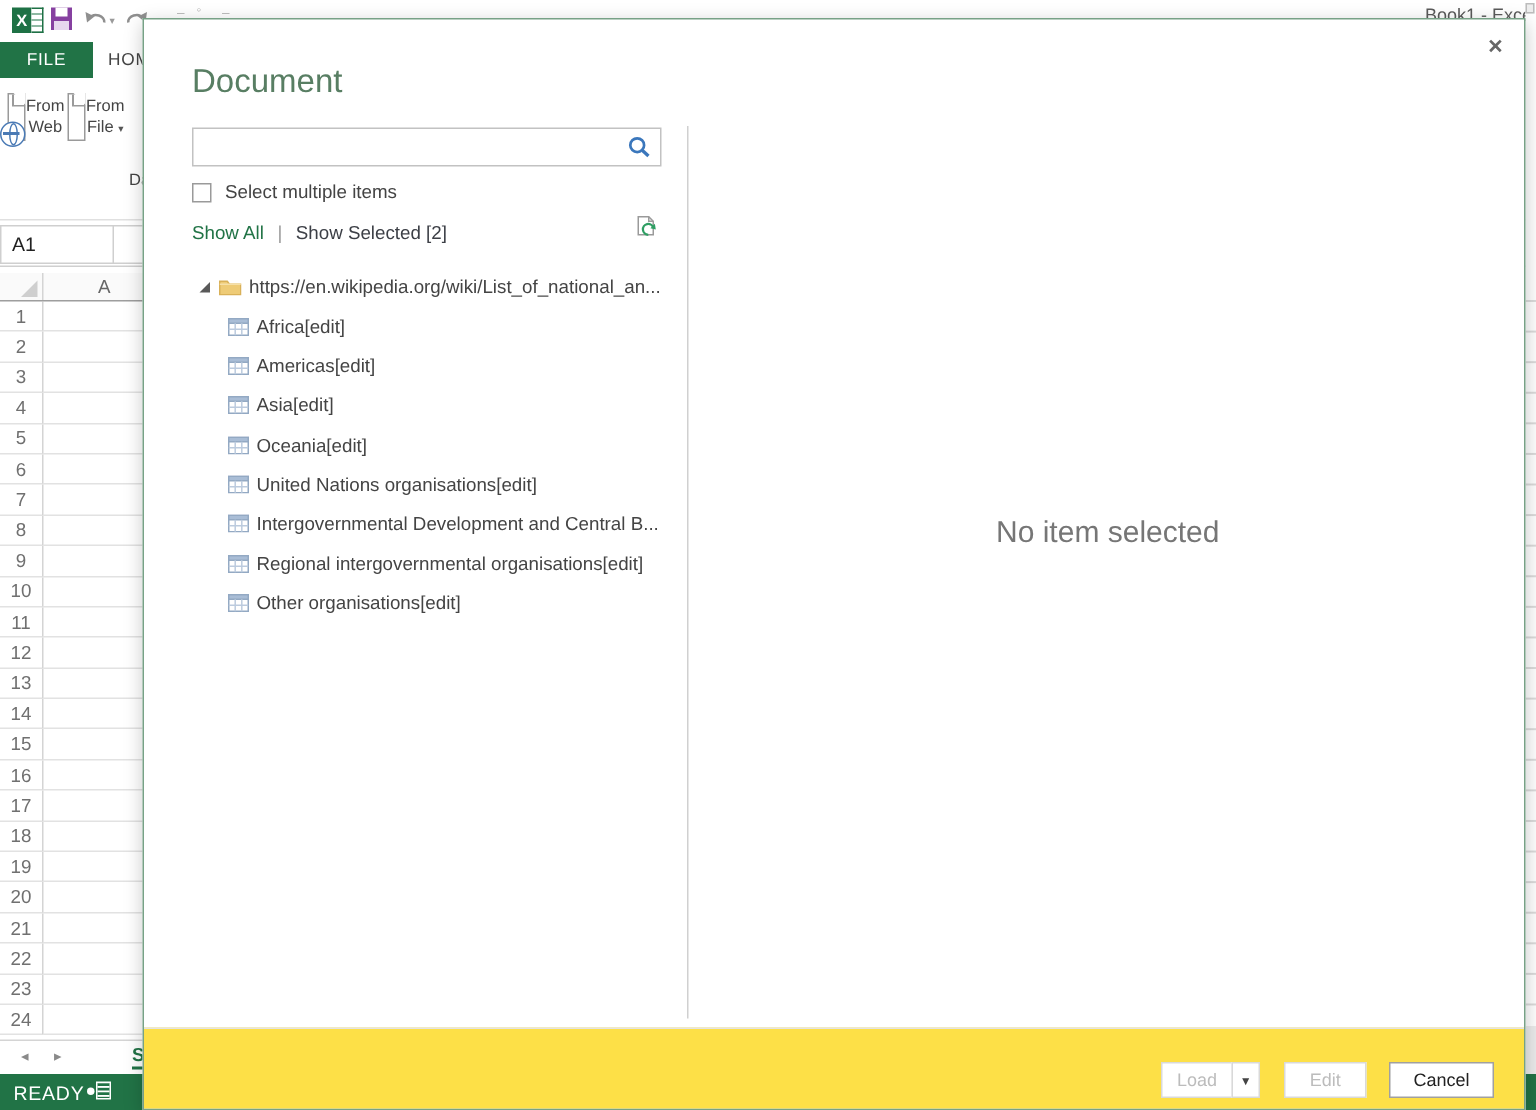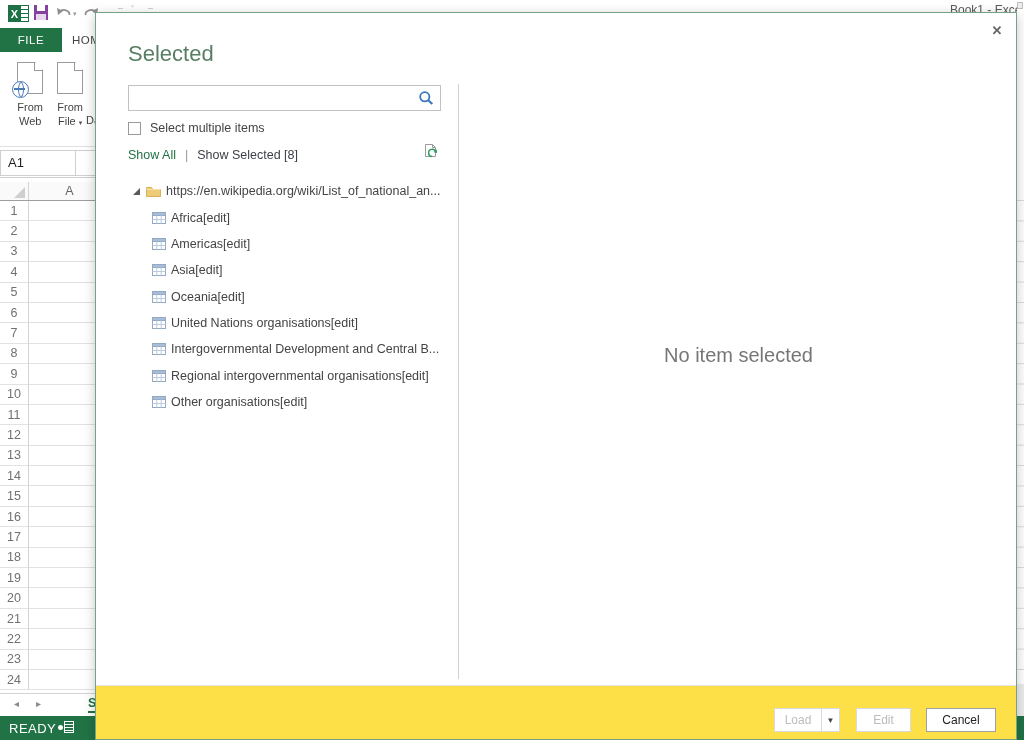--- a/index.html
+++ b/index.html
@@ -24,21 +24,21 @@
   .qat-frag { position:absolute; top:3px; color:#b5b5b5; font-size:9px; }
   .win-title { position:absolute; top:3px; left:0; width:1024px; text-align:right; font-size:12px; color:#5a5a5a; }
 
   .tabrow { position:absolute; left:0; top:28px; width:1024px; height:24px; background:#fff; }
   .file-tab { position:absolute; left:0; top:0; width:62px; height:24px; background:#217346; color:#fff;
       font-size:11.5px; display:flex; align-items:center; justify-content:center; letter-spacing:.5px; }
   .home-tab { position:absolute; left:72px; top:0; height:24px; color:#454545; font-size:11.5px;
       display:flex; align-items:center; letter-spacing:.5px; }
 
   .ribbon { position:absolute; left:0; top:52px; width:1024px; height:95px; background:#fff; border-bottom:1px solid #e0e0e0; }
-  .rbtn { position:absolute; top:6px; width:38px; height:86px; display:flex; flex-direction:column; align-items:flex-end; }
+  .rbtn { position:absolute; top:6px; width:38px; height:86px; display:flex; flex-direction:row; align-items:flex-start; }
   .rbtn .lbl { font-size:11px; color:#444; text-align:center; line-height:14px; margin-top:6px; }
   .page-ic { position:relative; width:26px; height:32px; border:1px solid #9a9a9a; background:#fff; margin-top:4px; }
   .page-ic .fold { position:absolute; right:-1px; top:-1px; width:0; height:0;
       border-left:8px solid transparent; border-top:8px solid #fff; box-shadow:-1px 1px 0 #9a9a9a; }
   .globe { position:absolute; left:-6px; bottom:-5px; width:17px; height:17px; border:1.6px solid #4a7ab5;
       border-radius:50%; background:#fff; }
   .globe:before { content:""; position:absolute; left:1px; top:6px; width:11px; height:1.5px; background:#4a7ab5; }
   .globe:after { content:""; position:absolute; left:4.5px; top:0px; width:4px; height:13px;
       border:1.2px solid #4a7ab5; border-radius:50%; }
   .caret-sm { font-size:7px; color:#555; }
@@ -302,39 +302,39 @@
 
   <div class="right-sliver">
     <div class="sliver-topfrag"></div>
     <div class="sliver-grid"></div>
     <div class="sliver-gray"></div>
     <div class="sliver-green"></div>
   </div>
 
   <div class="dialog">
     <div class="dlg-close">✕</div>
-    <div class="dlg-title">Selected</div>
+    <div class="dlg-title">Document</div>
 
     <input class="searchbox" type="text" placeholder="" style="">
     <div class="search-ic">
       <svg width="16" height="16">
           <circle cx="6.8" cy="6.8" r="4.6" fill="none" stroke="#3b77bc" stroke-width="1.8"></circle>
           <line x1="10.3" y1="10.3" x2="14.3" y2="14" stroke="#3b77bc" stroke-width="2.2"></line>
         </svg>
     </div>
 
     <div class="cbrow">
       <div class="cbox"></div>
       <span class="cblabel">Select multiple items</span>
     </div>
 
     <div class="showrow">
       <span class="link-green">Show All</span>
       <span class="pipe">|</span>
-      <span class="show-selected">Show Selected [8]</span>
+      <span class="show-selected">Show Selected [2]</span>
     </div>
     <div class="refresh-ic">
       <svg width="17" height="18">
         <path d="M1.5,1.5 h7 l3,3 v9 h-10 z" fill="#fff" stroke="#9a9a9a"></path>
         <path d="M8.5,1.5 v3 h3" fill="none" stroke="#9a9a9a"></path>
         <path d="M8.2,13.5 a3.6,3.6 0 1 1 3.4,-4.8" fill="none" stroke="#2f9e63" stroke-width="1.5"></path>
         <polygon points="12.6,6.2 13.2,10 9.6,9.2" fill="#2f9e63"></polygon>
       </svg>
     </div>
 

